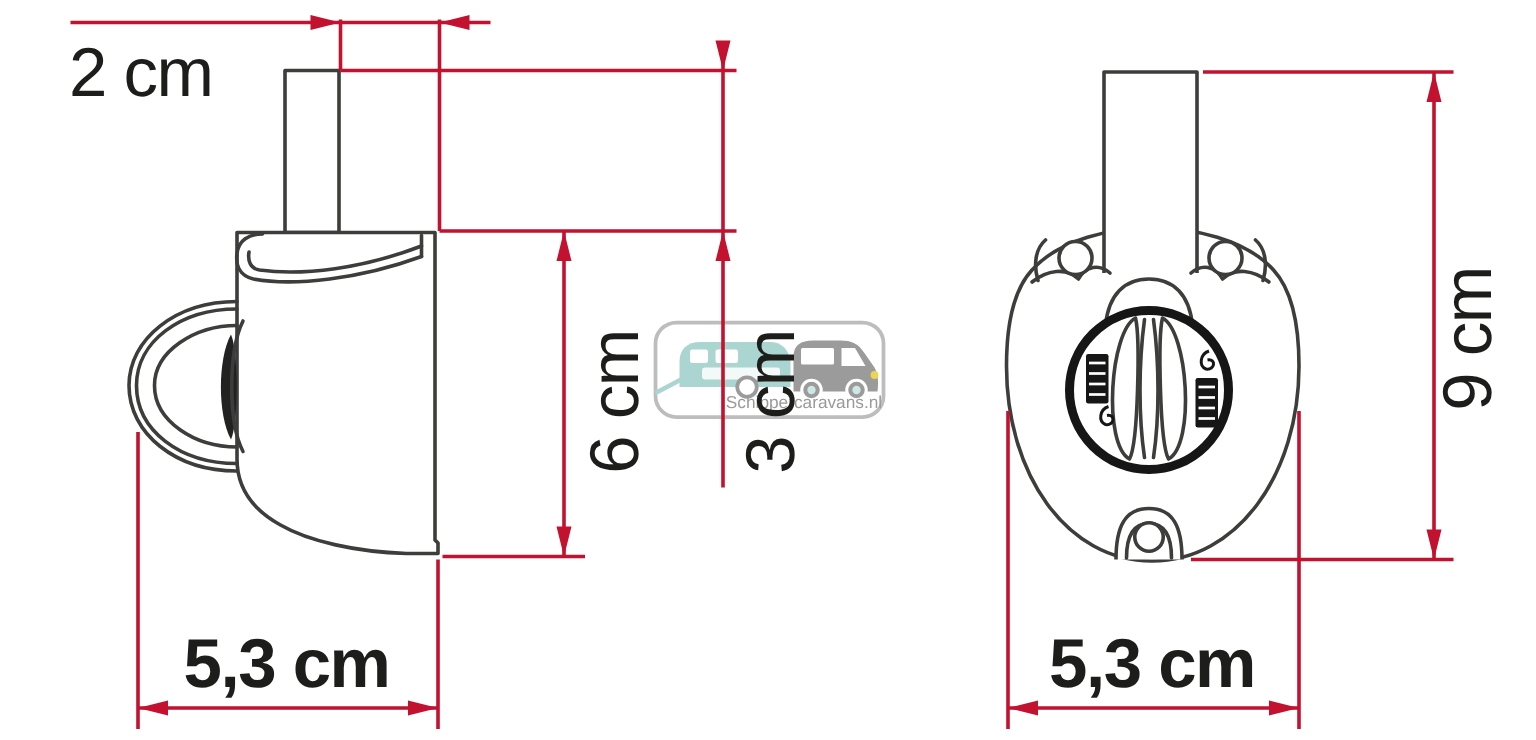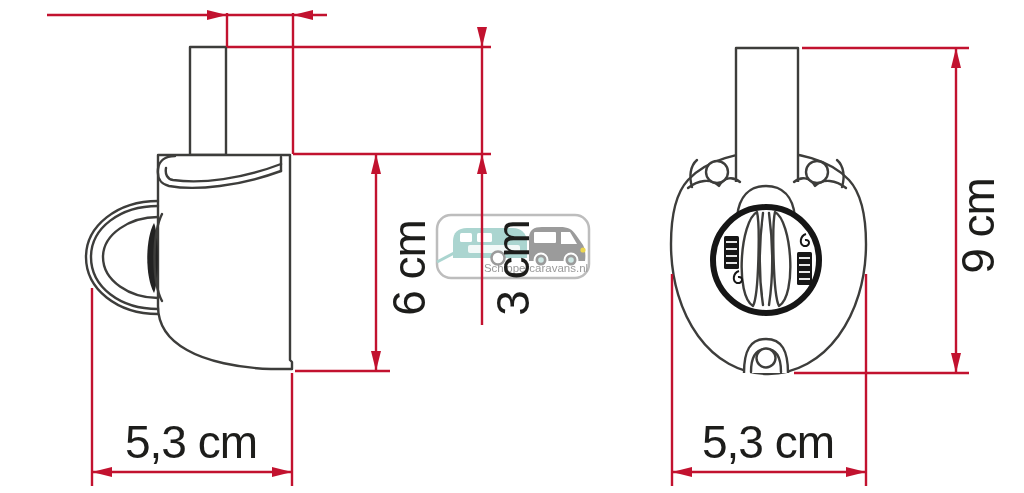--- a/index.html
+++ b/index.html
@@ -5,21 +5,21 @@
   html,body{margin:0;padding:0;background:#ffffff;}
   .stage{
     position:relative;width:1024px;height:493px;background:#ffffff;
     overflow:hidden;font-family:"Liberation Sans",sans-serif;
   }
   .stage svg{position:absolute;left:0;top:0;}
   .dim-label{
     position:absolute;color:#1d1d1b;font-size:46px;letter-spacing:-1px;
     line-height:1;white-space:nowrap;
   }
-  .dim-label.ctr{transform:translate(-50%,-50%);}
+  .dim-label.ctr{transform:translate(-50%,-50%);font-weight:bold;}
   .dim-label.rot{transform:translate(-50%,-50%) rotate(-90deg);}
   .outline{stroke:#3d3d3b;stroke-width:2.4;fill:none;stroke-linecap:round;stroke-linejoin:round;}
   .outline-f{stroke:#3d3d3b;stroke-width:2.4;fill:#ffffff;stroke-linejoin:round;}
   .red{stroke:#c2122f;stroke-width:2.4;fill:none;}
   .redfill{fill:#c2122f;stroke:none;}
   .wm-border{fill:#ffffff;stroke:#bdbdbd;stroke-width:2.5;}
   .wm-text{fill:#9a9a9a;font-family:"Liberation Sans",sans-serif;font-size:11.5px;}
 </style>
 </head>
 <body>
@@ -161,18 +161,19 @@
       <g>
         <line class="red" x1="672" y1="274" x2="672" y2="486"></line>
         <line class="red" x1="866" y1="274" x2="866" y2="486"></line>
         <line class="red" x1="672" y1="472" x2="866" y2="472"></line>
         <polygon class="redfill" points="672,472 692,467 692,477"></polygon>
         <polygon class="redfill" points="866,472 846,467 846,477"></polygon>
       </g>
     </g>
   </svg>
 
+  <div class="dim-label" style="left:46px;top:25px">2 cm</div>
   <div class="dim-label rot" style="left:409px;top:268px">6 cm</div>
   <div class="dim-label rot" style="left:513px;top:268px">3 cm</div>
   <div class="dim-label ctr" style="left:191px;top:442px">5,3 cm</div>
   <div class="dim-label rot" style="left:978px;top:226px">9 cm</div>
   <div class="dim-label ctr" style="left:768px;top:442px">5,3 cm</div>
 </div>
 
 </body></html>

